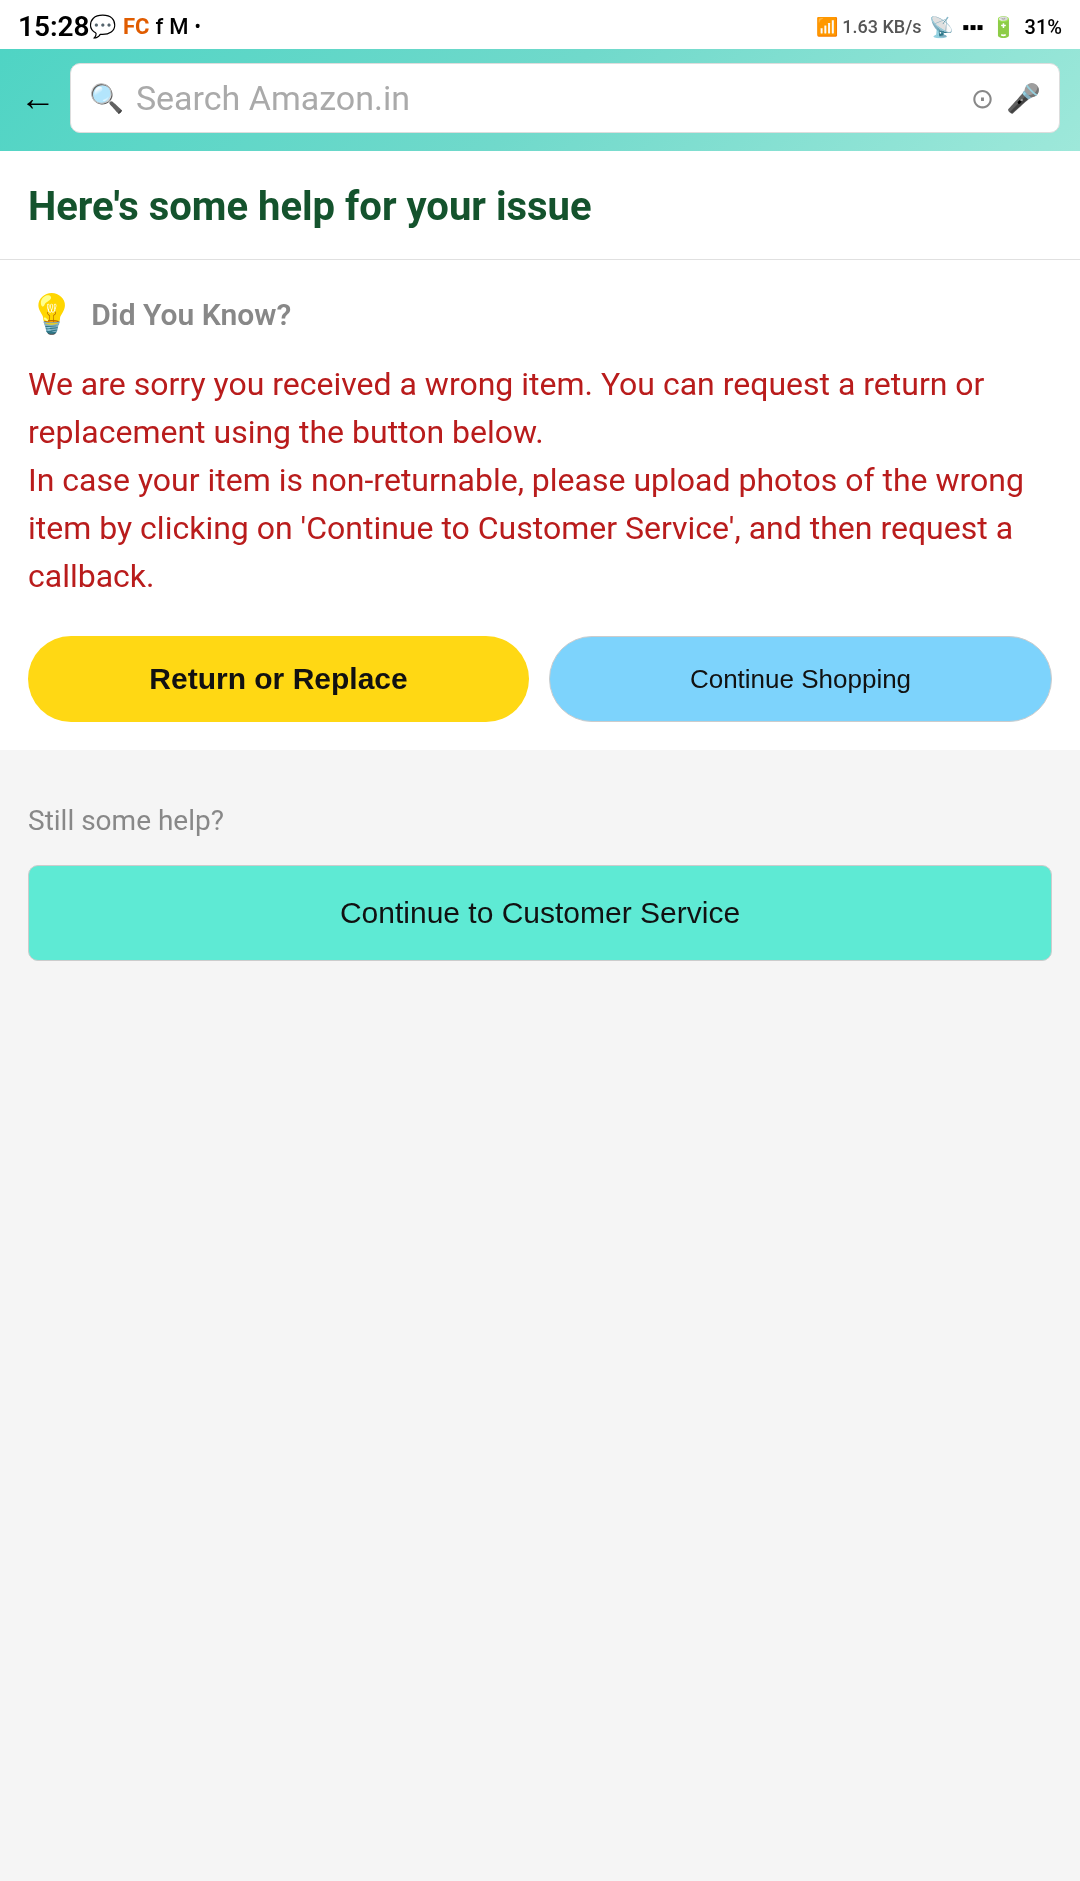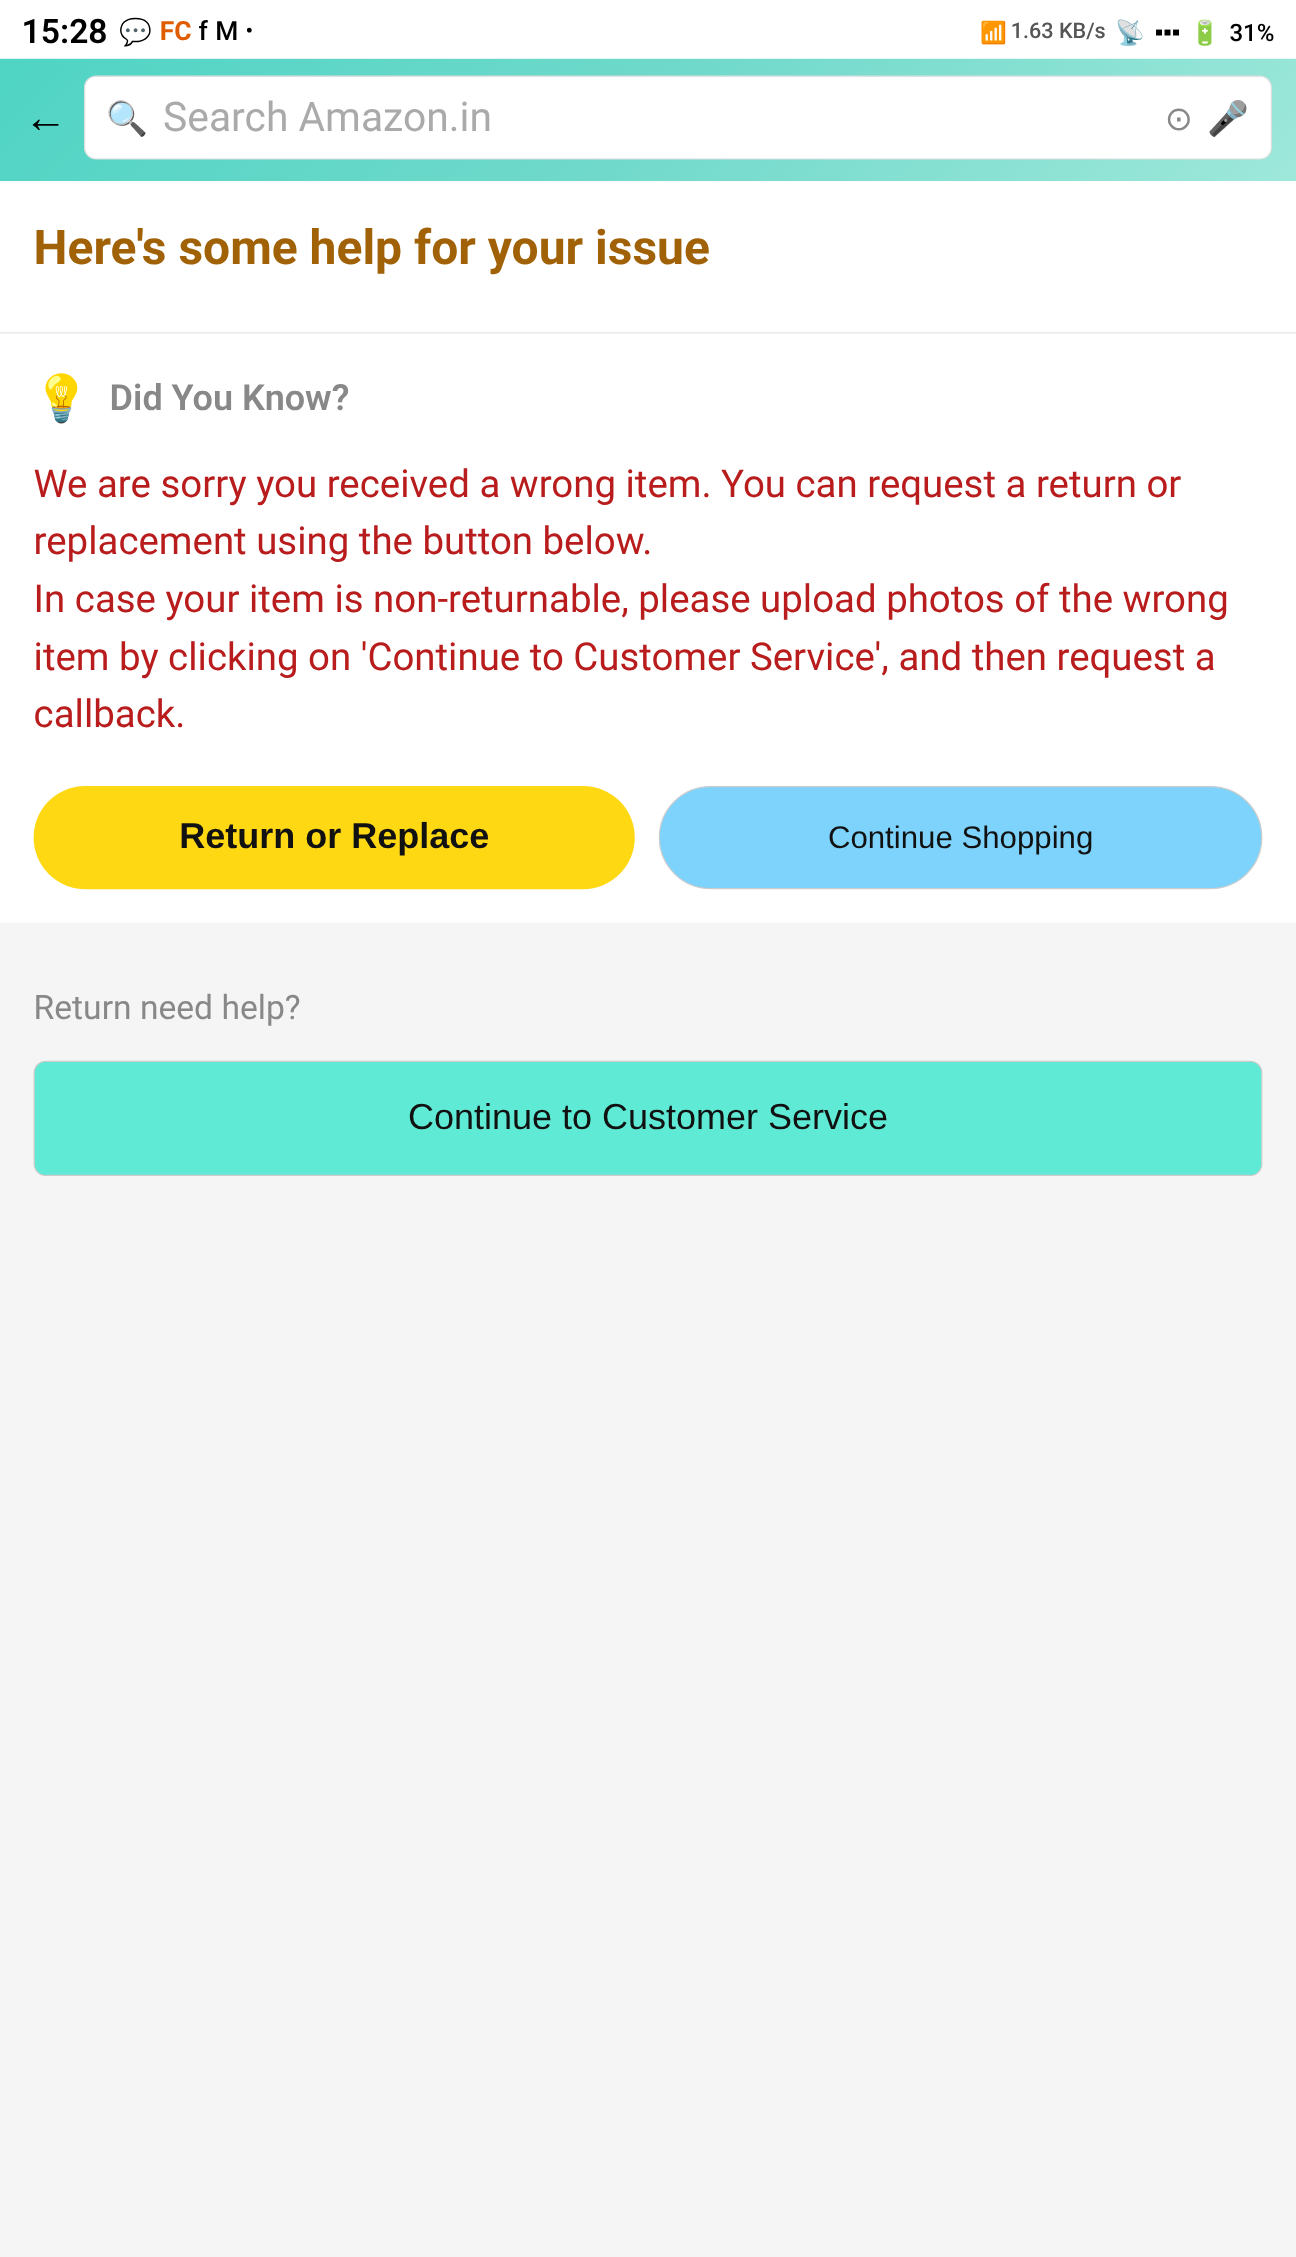--- a/index.html
+++ b/index.html
@@ -25,21 +25,21 @@
       justify-content: space-between;
       align-items: center;
       padding: 10px 18px 6px;
       font-size: 26px;
       font-weight: 500;
     }
 
     .status-left {
       display: flex;
       align-items: center;
-      gap: 10px;
+      gap: 0;
     }
 
     .status-time {
       font-size: 28px;
       font-weight: 600;
     }
 
     .status-icons {
       display: flex;
       align-items: center;
@@ -134,22 +134,21 @@
 
     
     .main-content {
       background: #fff;
       padding: 32px 28px 28px;
     }
 
     .page-title {
       font-size: 40px;
       font-weight: 700;
-      color: #a16207;
-      margin-bottom: 18px;
+      color: #14532d;
       line-height: 1.2;
     }
 
     .issue-subtitle {
       font-size: 26px;
       color: #333;
       margin-bottom: 28px;
     }
 
     .divider {
@@ -303,15 +302,15 @@
 
   <div class="buttons-row">
     <button class="btn-return">Return or Replace</button>
     <button class="btn-continue-shopping">Continue Shopping</button>
   </div>
 </div>
 
 <div class="section-gap"></div>
 
 <div class="still-need-help-section">
-  <p class="still-need-help-label">Return need help?</p>
+  <p class="still-need-help-label">Still some help?</p>
   <button class="btn-customer-service">Continue to Customer Service</button>
 </div>
 
 </body></html>

